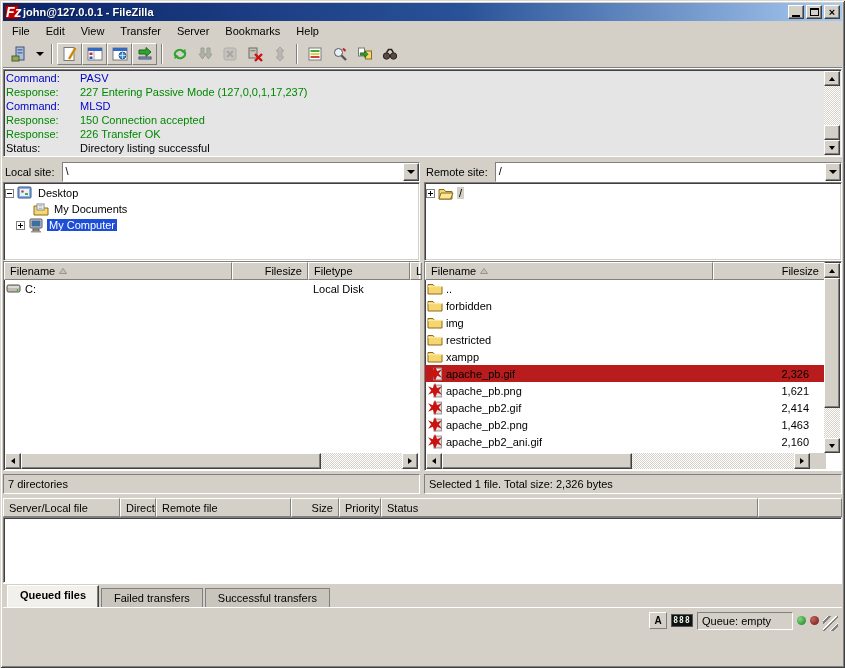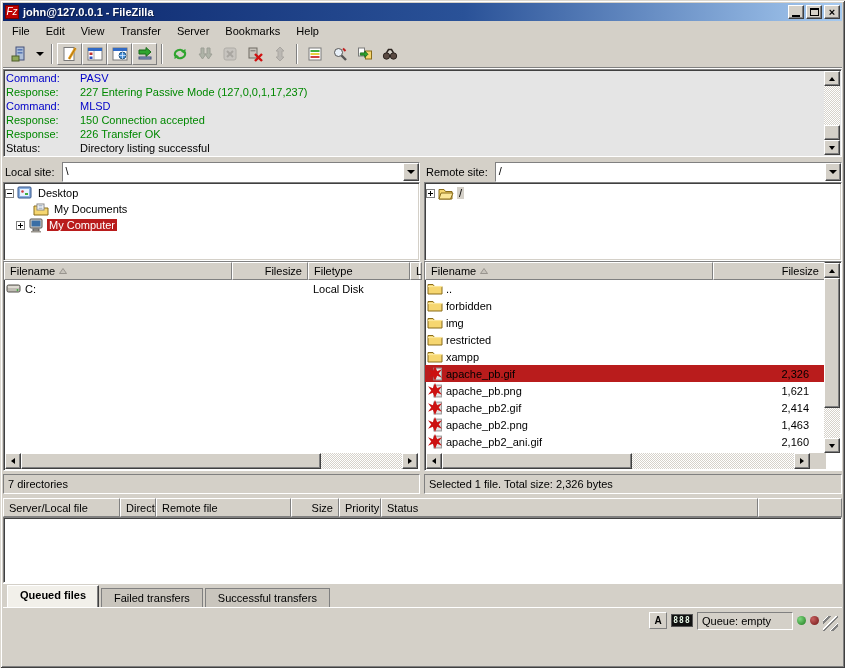--- a/index.html
+++ b/index.html
@@ -9,21 +9,21 @@
   .window{
     width:845px;height:668px;background:#d4d0c8;padding:3px;position:relative;
     box-shadow: inset 1px 1px 0 #dcd8d0, inset -1px -1px 0 #404040,
                 inset 2px 2px 0 #fff, inset -2px -2px 0 #808080;
   }
 
   
   .titlebar{height:18px;background:linear-gradient(90deg,#0a246a 0%,#2a5298 55%,#a6caf0 100%);
     display:flex;align-items:center;padding:0 2px;gap:3px;}
   .app-icon{width:14px;height:14px;background:#bf0000;border:1px solid #7a0000;color:#fff;
-    font-weight:normal;font-style:italic;font-size:10px;line-height:12px;text-align:center;flex:none;}
+    font-weight:bold;font-style:italic;font-size:14px;line-height:12px;text-align:center;flex:none;}
   .title-text{color:#fff;font-weight:bold;flex:1;white-space:nowrap;padding-left:1px;
     text-shadow:1px 1px 0 rgba(0,0,0,.4);}
   .cap-btns{display:flex;gap:2px;}
   .cap-btn{width:16px;height:14px;background:#d4d0c8;border:1px solid;border-color:#fff #404040 #404040 #fff;
     box-shadow:inset -1px -1px 0 #808080;display:flex;align-items:center;justify-content:center;}
   .glyph-min{width:8px;height:2px;background:#000;margin-top:7px;}
   .glyph-max{width:9px;height:8px;border:1px solid #000;border-top-width:2px;}
   .glyph-x{font-weight:bold;font-size:11px;line-height:10px;}
 
   
@@ -92,21 +92,21 @@
   .combo-text{flex:1;padding:2px 3px;background:#fff;}
   .combo-dd{width:16px;background:#d4d0c8;border:1px solid;border-color:#fff #404040 #404040 #fff;
     box-shadow:inset -1px -1px 0 #808080;display:flex;align-items:center;justify-content:center;flex:none;}
 
   .treebox{height:79px;overflow:hidden;padding:2px 1px;}
   .tree-row{height:16px;display:flex;align-items:center;gap:3px;white-space:nowrap;}
   .exp{width:9px;height:9px;border:1px solid #808080;background:#fff;position:relative;flex:none;}
   .exp::before{content:"";position:absolute;left:1px;right:1px;top:3px;height:1px;background:#000;}
   .exp.plus::after{content:"";position:absolute;top:1px;bottom:1px;left:3px;width:1px;background:#000;}
   .tree-label{padding:0 2px;}
-  .tree-label.sel{background:#b91c1c;color:#fff;}
+  .tree-label.sel{background:#1d4ed8;color:#fff;}
   .tree-label.sel-inactive{background:#d4d0c8;}
   .indent8{width:8px;flex:none;} .indent14{width:14px;flex:none;}
 
   
   .listpane{position:relative;border:1px solid;border-color:#808080 #fff #fff #808080;
     box-shadow:inset 1px 1px 0 #404040;background:#fff;height:210px;}
   .lheader{display:flex;height:18px;background:#d4d0c8;}
   .hcell{border:1px solid;border-color:#fff #808080 #808080 #fff;padding:2px 5px;display:flex;
     align-items:center;gap:4px;overflow:hidden;white-space:nowrap;flex:none;}
   .hcell.right{justify-content:flex-end;}

